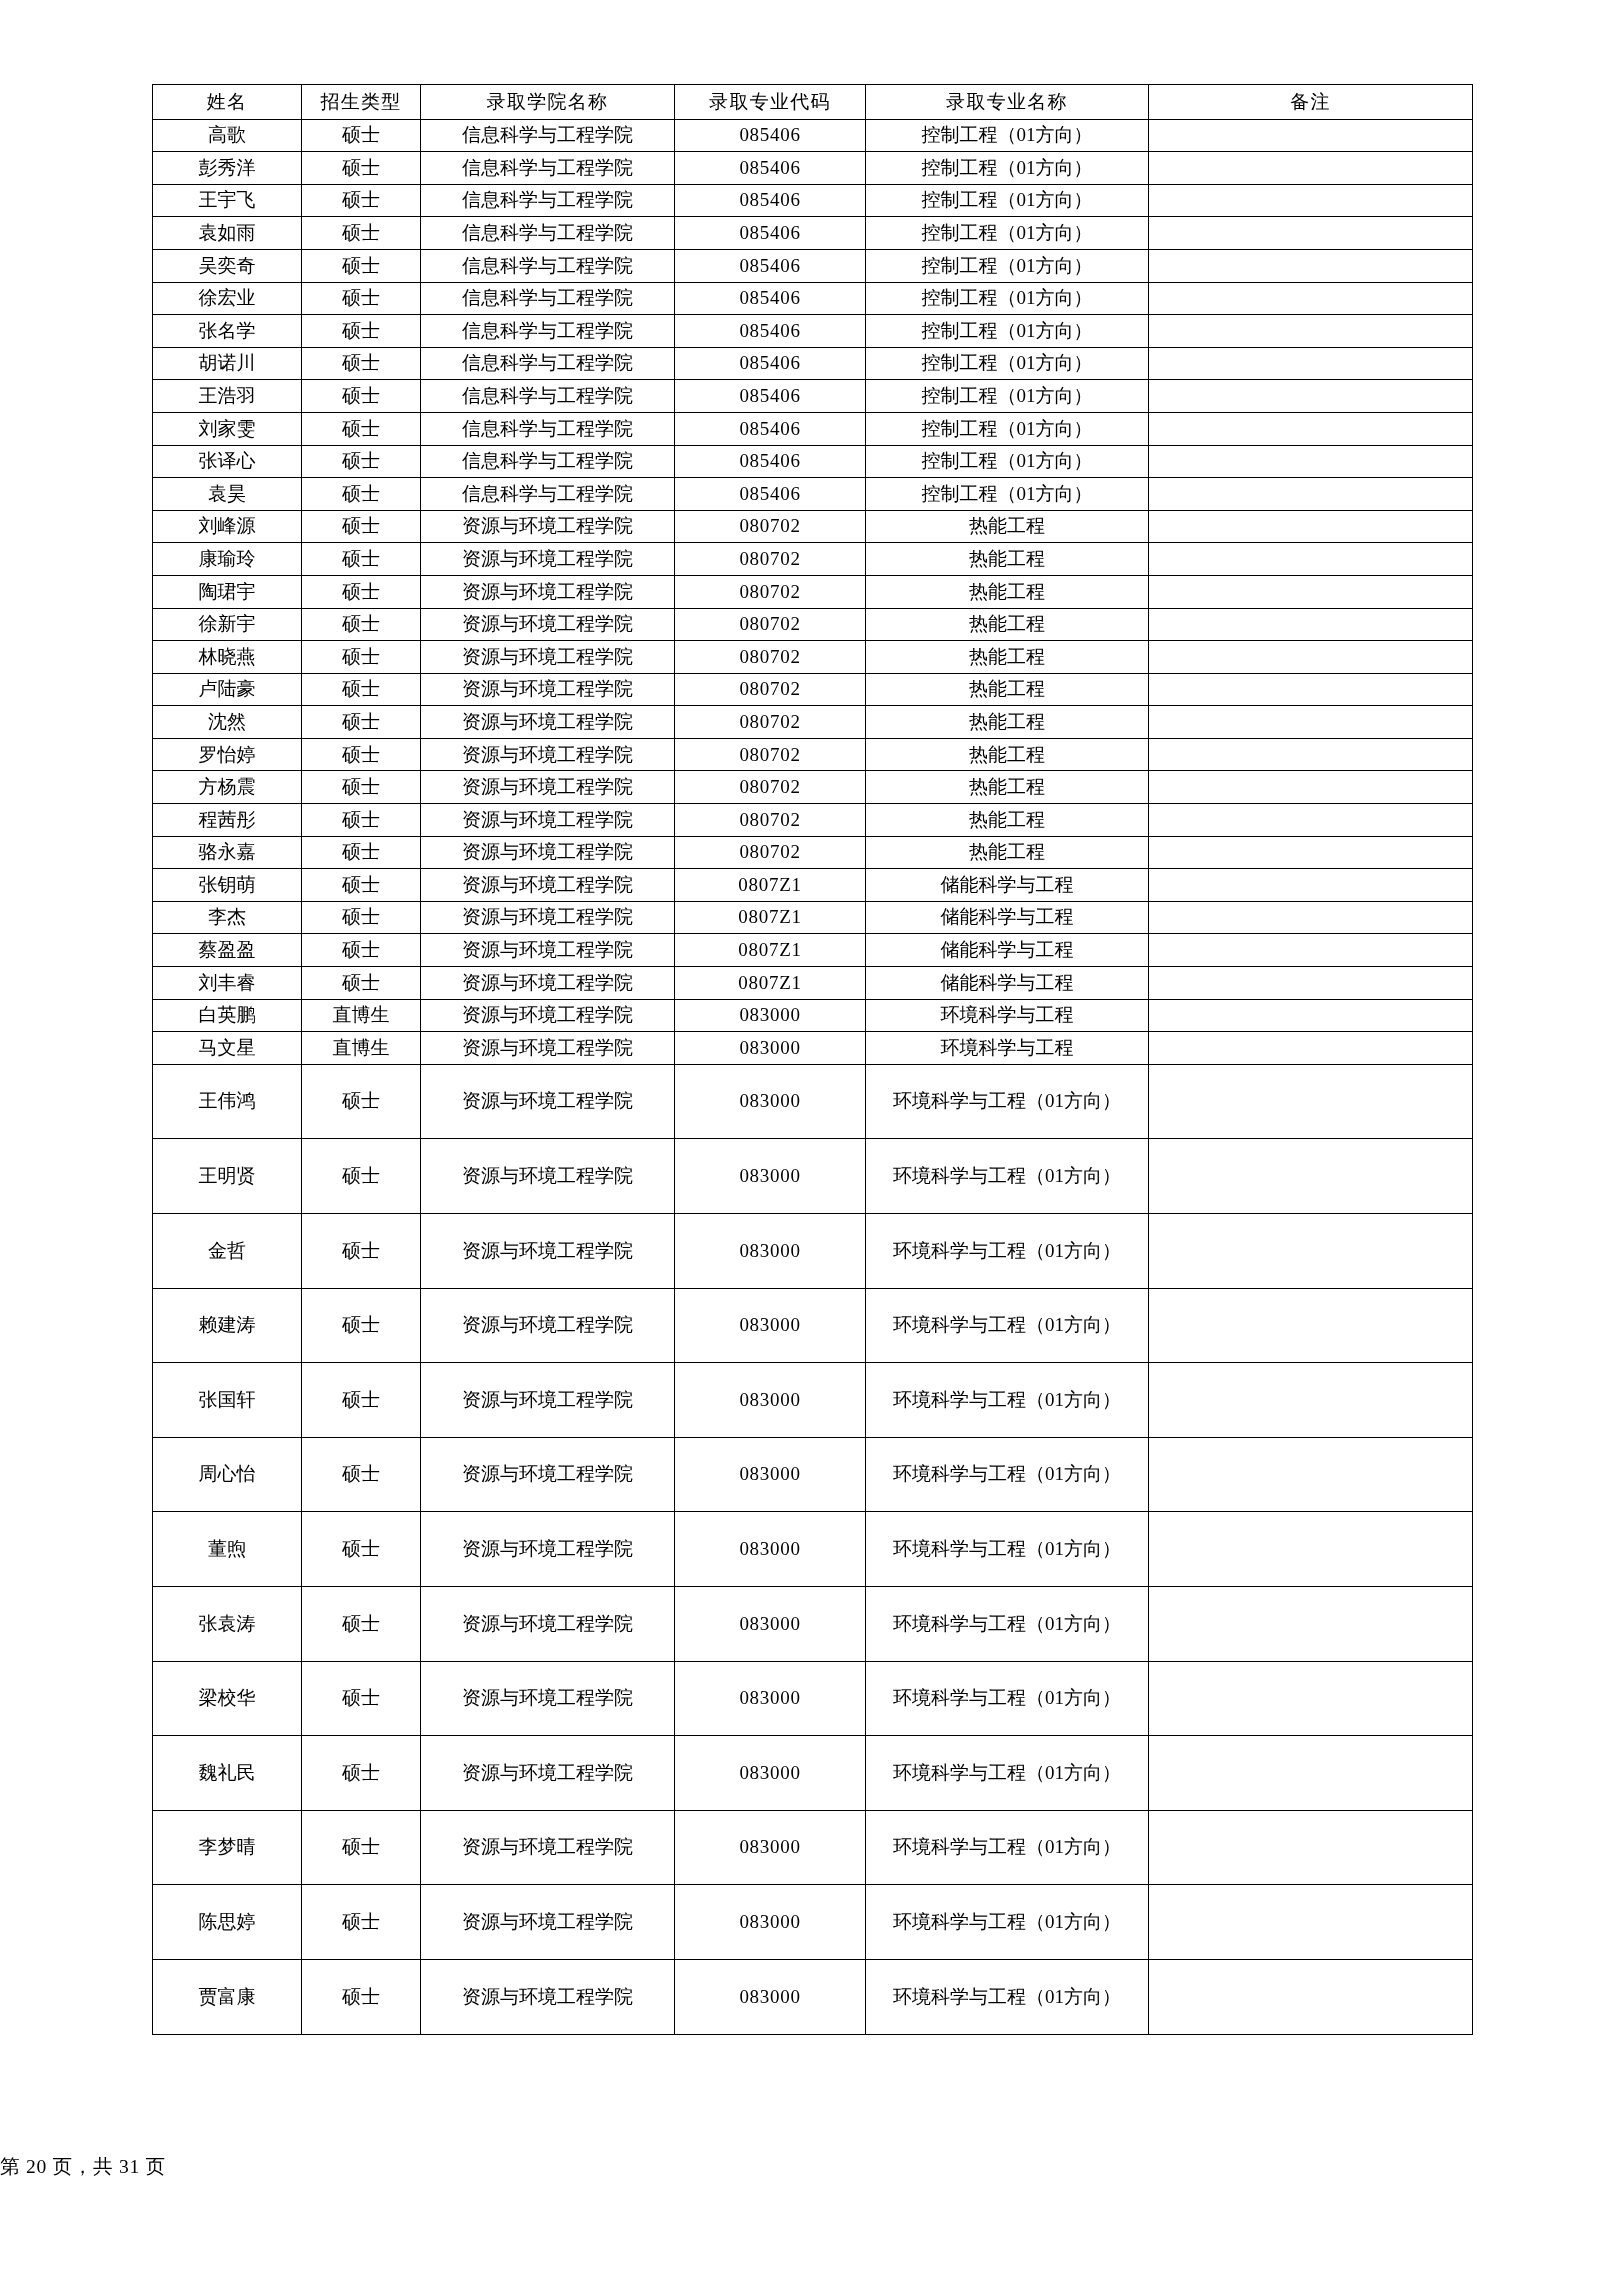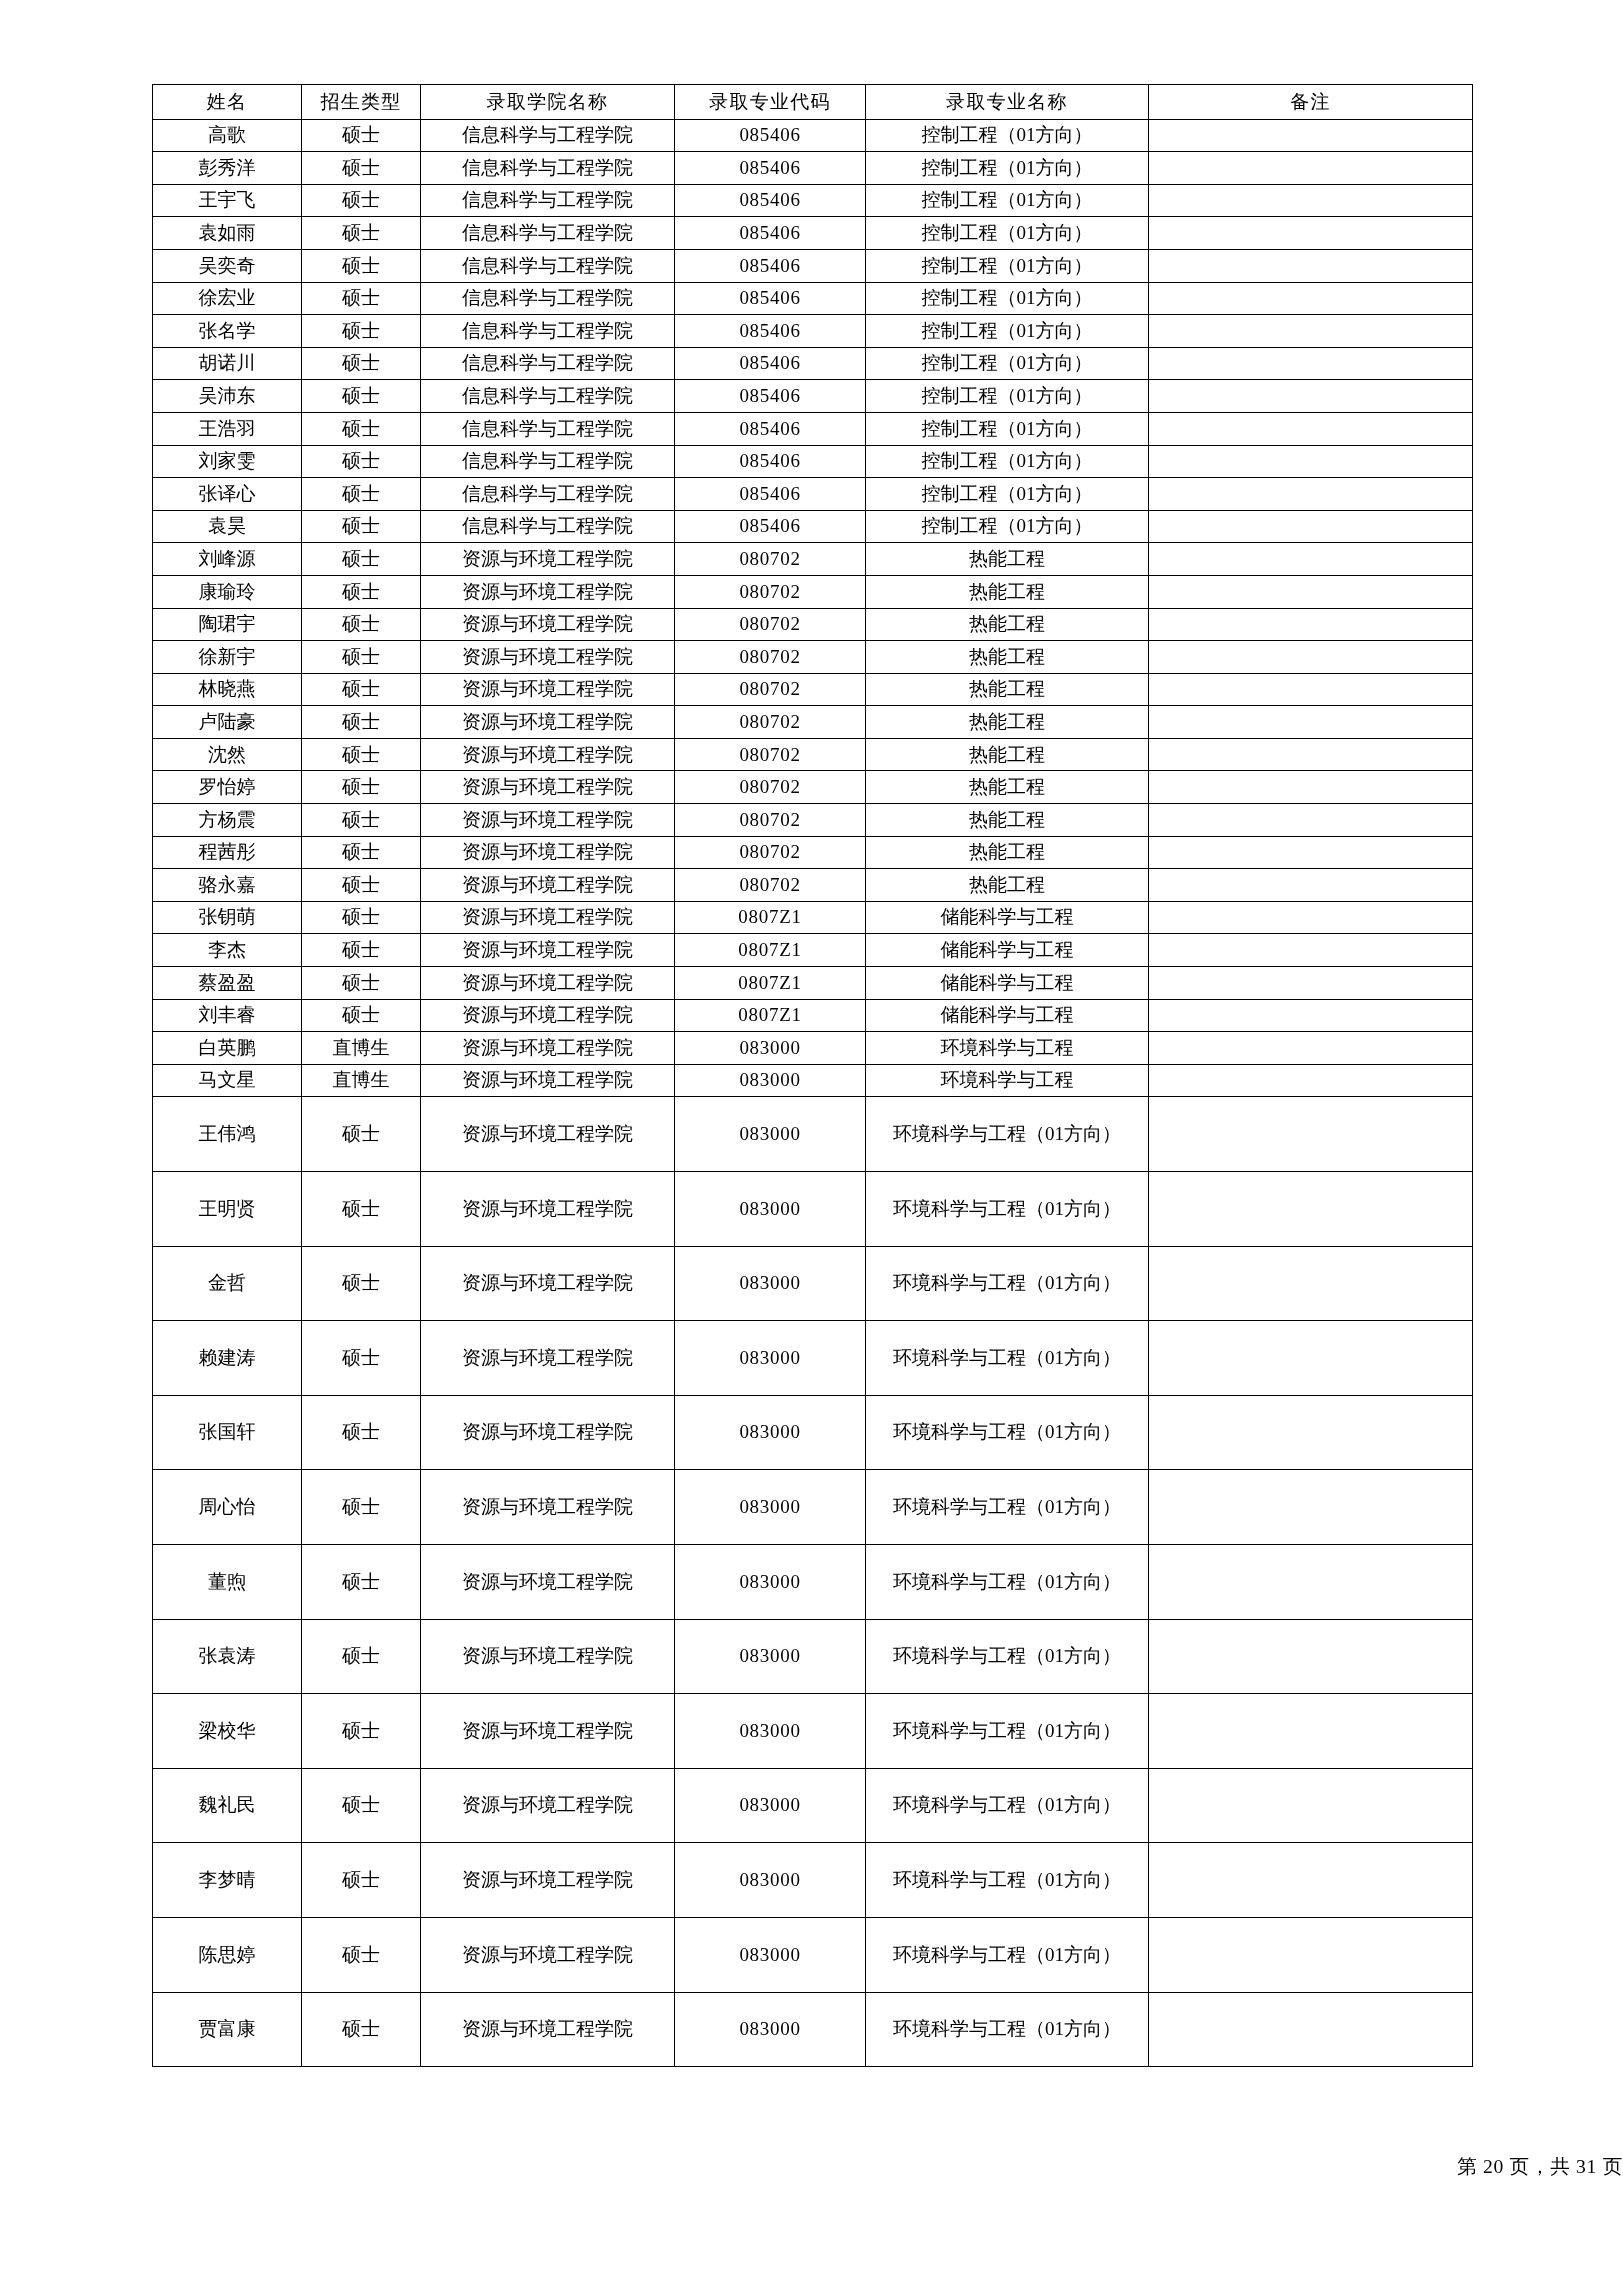--- a/index.html
+++ b/index.html
@@ -61,21 +61,21 @@
   }
   td.major-wrap {
     padding-left: 11.8px;
     padding-right: 11.8px;
   }
   .footer {
     position: absolute;
     left: 0;
     right: 0;
     bottom: 115px;
-    text-align: right;
+    text-align: left;
     font-size: 19.6px;
     letter-spacing: 0.7px;
   }
 </style>
 </head>
 <body>
 
 <div class="page">
 
   <table class="roster">
@@ -156,28 +156,20 @@
         </tr>
         <tr>
           <td>胡诺川</td>
           <td>硕士</td>
           <td>信息科学与工程学院</td>
           <td class="code">085406</td>
           <td class="major-wrap">控制工程（01方向）</td>
           <td></td>
         </tr>
         <tr>
-          <td>吴沛东</td>
-          <td>硕士</td>
-          <td>信息科学与工程学院</td>
-          <td class="code">085406</td>
-          <td class="major-wrap">控制工程（01方向）</td>
-          <td></td>
-        </tr>
-        <tr>
           <td>王浩羽</td>
           <td>硕士</td>
           <td>信息科学与工程学院</td>
           <td class="code">085406</td>
           <td class="major-wrap">控制工程（01方向）</td>
           <td></td>
         </tr>
         <tr>
           <td>刘家雯</td>
           <td>硕士</td>

